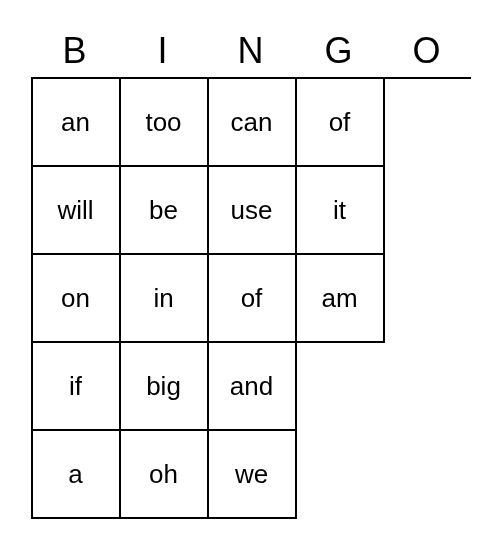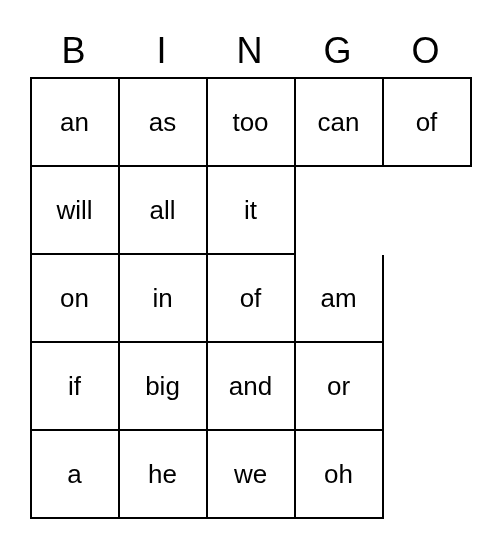--- a/index.html
+++ b/index.html
@@ -72,46 +72,44 @@
     <div class="header-cell">B</div>
     <div class="header-cell">I</div>
     <div class="header-cell">N</div>
     <div class="header-cell">G</div>
     <div class="header-cell">O</div>
   </div>
   <div class="bingo-grid">
 
     <div class="bingo-row">
       <div class="bingo-cell">an</div>
-      <div class="bingo-cell">as</div>
       <div class="bingo-cell">too</div>
       <div class="bingo-cell">can</div>
       <div class="bingo-cell">of</div>
     </div>
 
     <div class="bingo-row">
       <div class="bingo-cell">will</div>
-      <div class="bingo-cell">all</div>
+      <div class="bingo-cell">be</div>
+      <div class="bingo-cell">use</div>
       <div class="bingo-cell">it</div>
     </div>
 
     <div class="bingo-row">
       <div class="bingo-cell">on</div>
       <div class="bingo-cell">in</div>
       <div class="bingo-cell">of</div>
       <div class="bingo-cell">am</div>
     </div>
 
     <div class="bingo-row">
       <div class="bingo-cell">if</div>
       <div class="bingo-cell">big</div>
       <div class="bingo-cell">and</div>
-      <div class="bingo-cell">or</div>
     </div>
 
     <div class="bingo-row">
       <div class="bingo-cell">a</div>
-      <div class="bingo-cell">he</div>
+      <div class="bingo-cell">oh</div>
       <div class="bingo-cell">we</div>
-      <div class="bingo-cell">oh</div>
     </div>
   </div>
 </div>
 
 </body></html>

